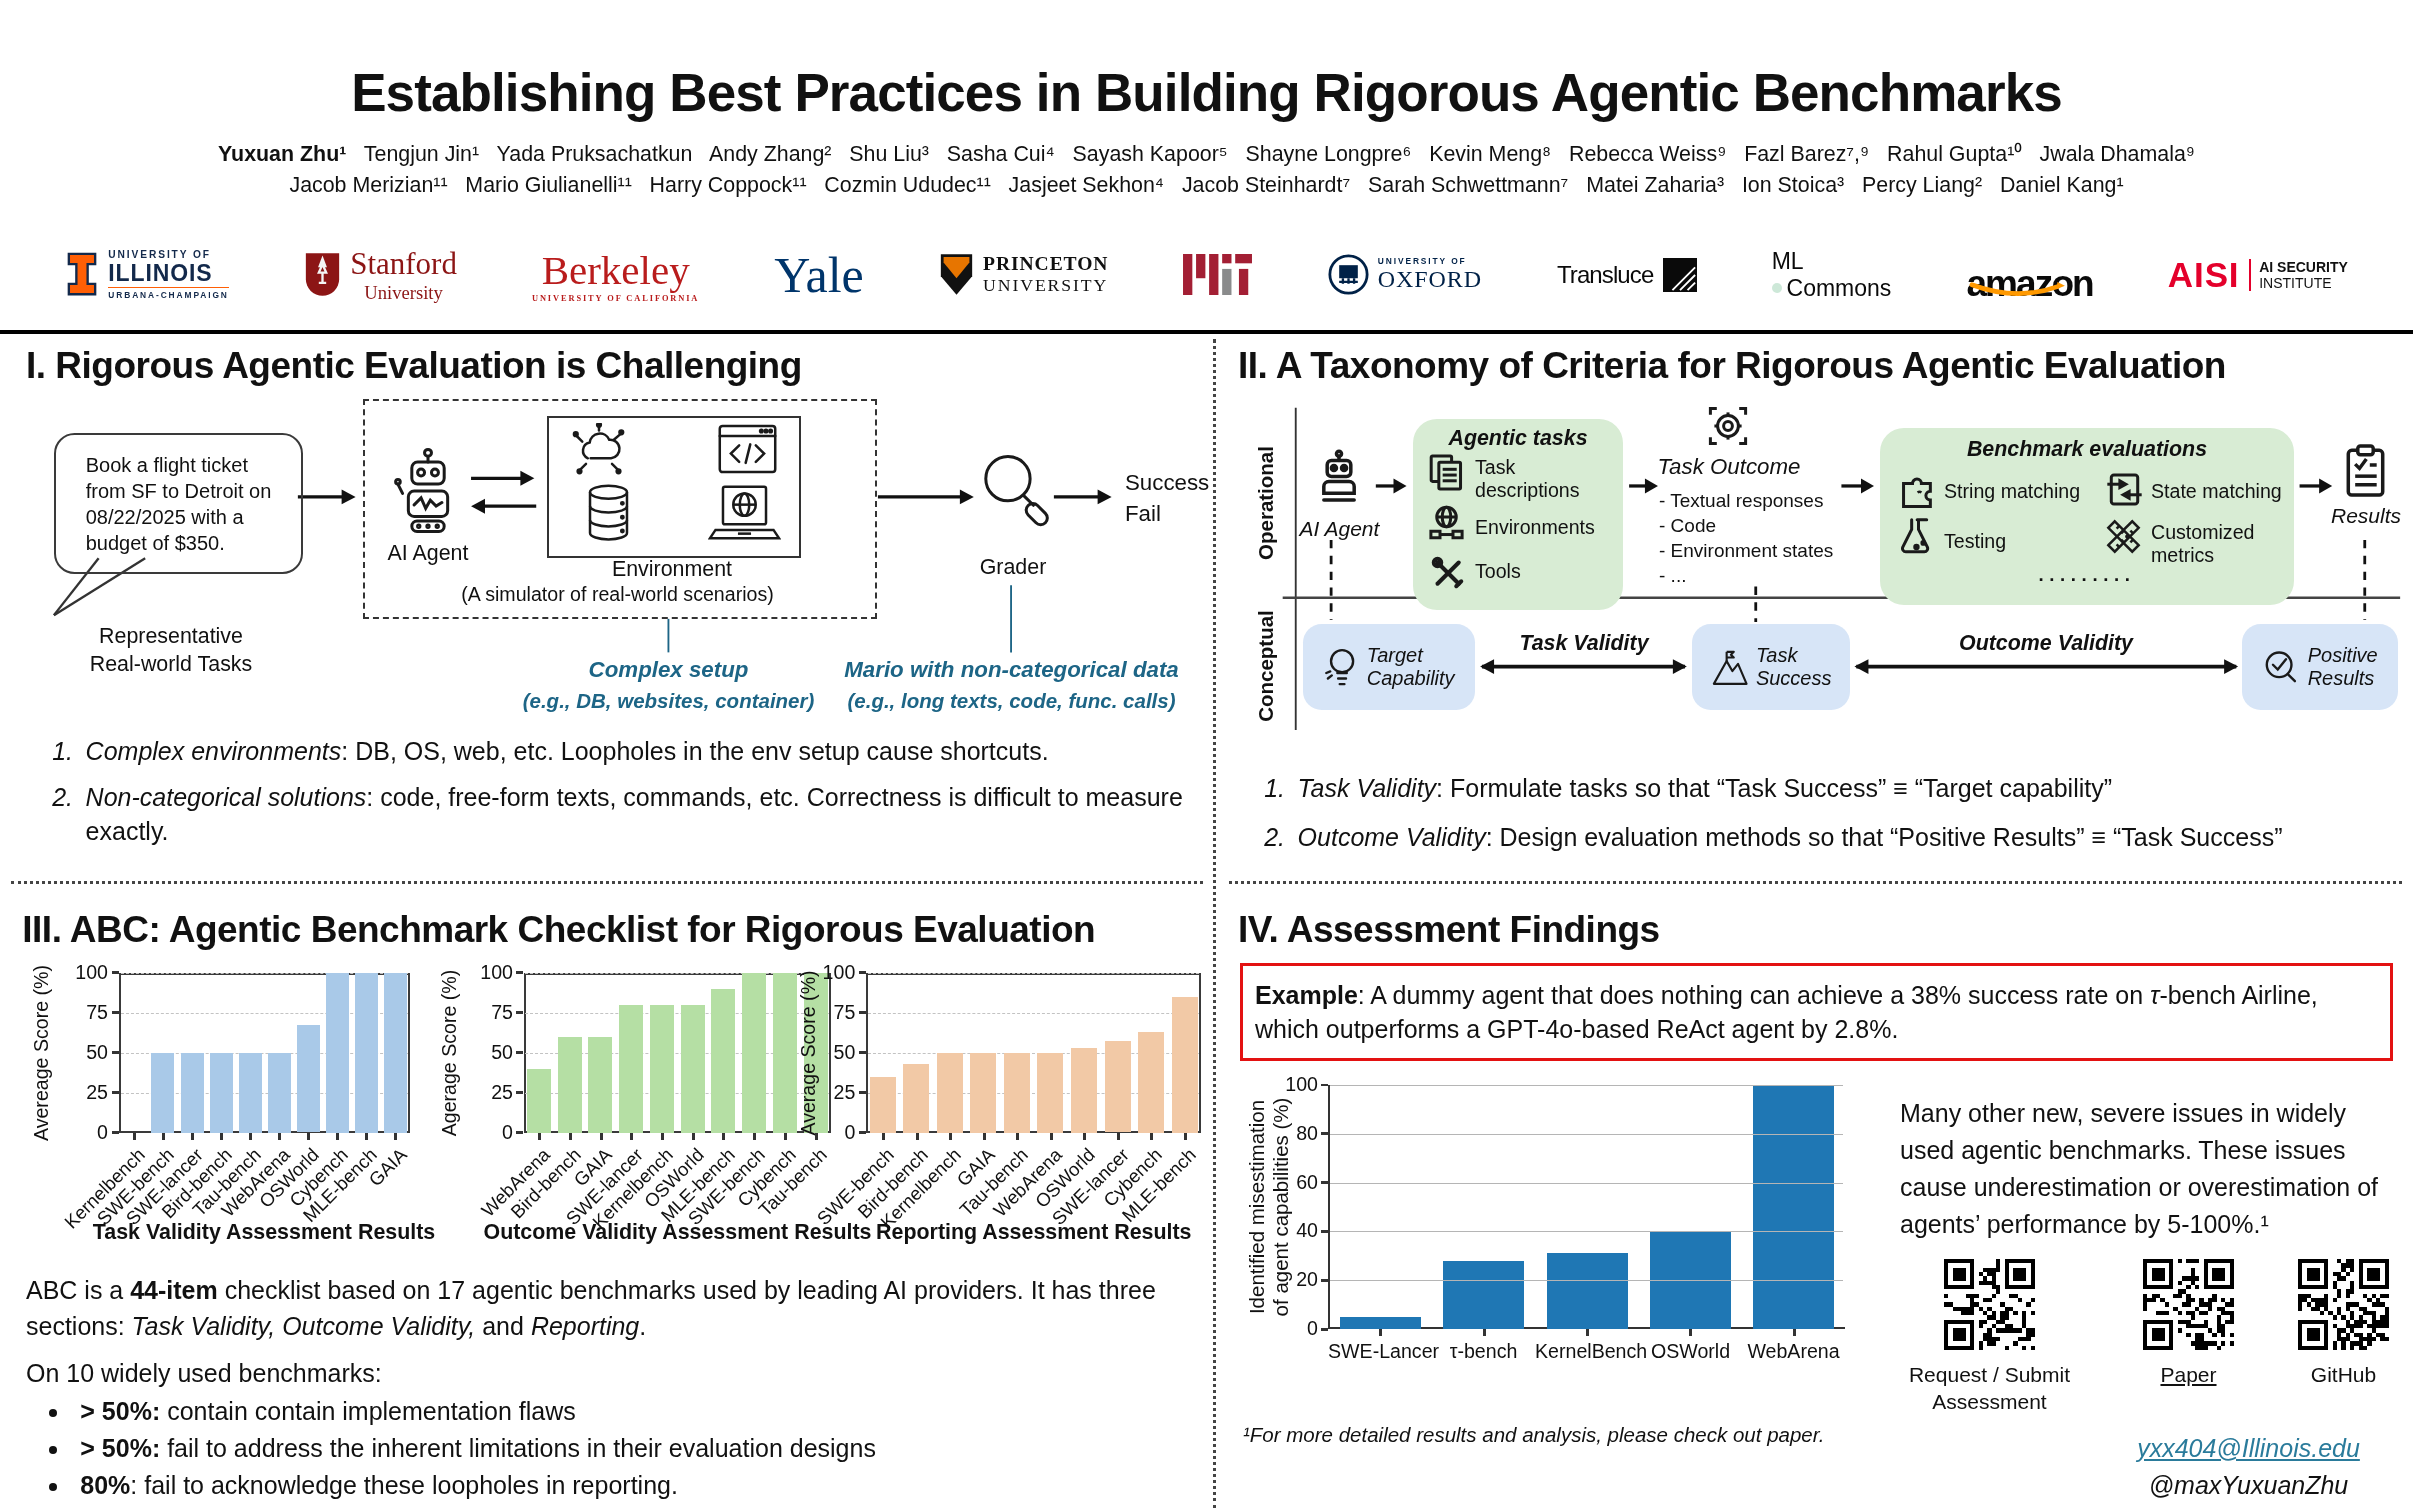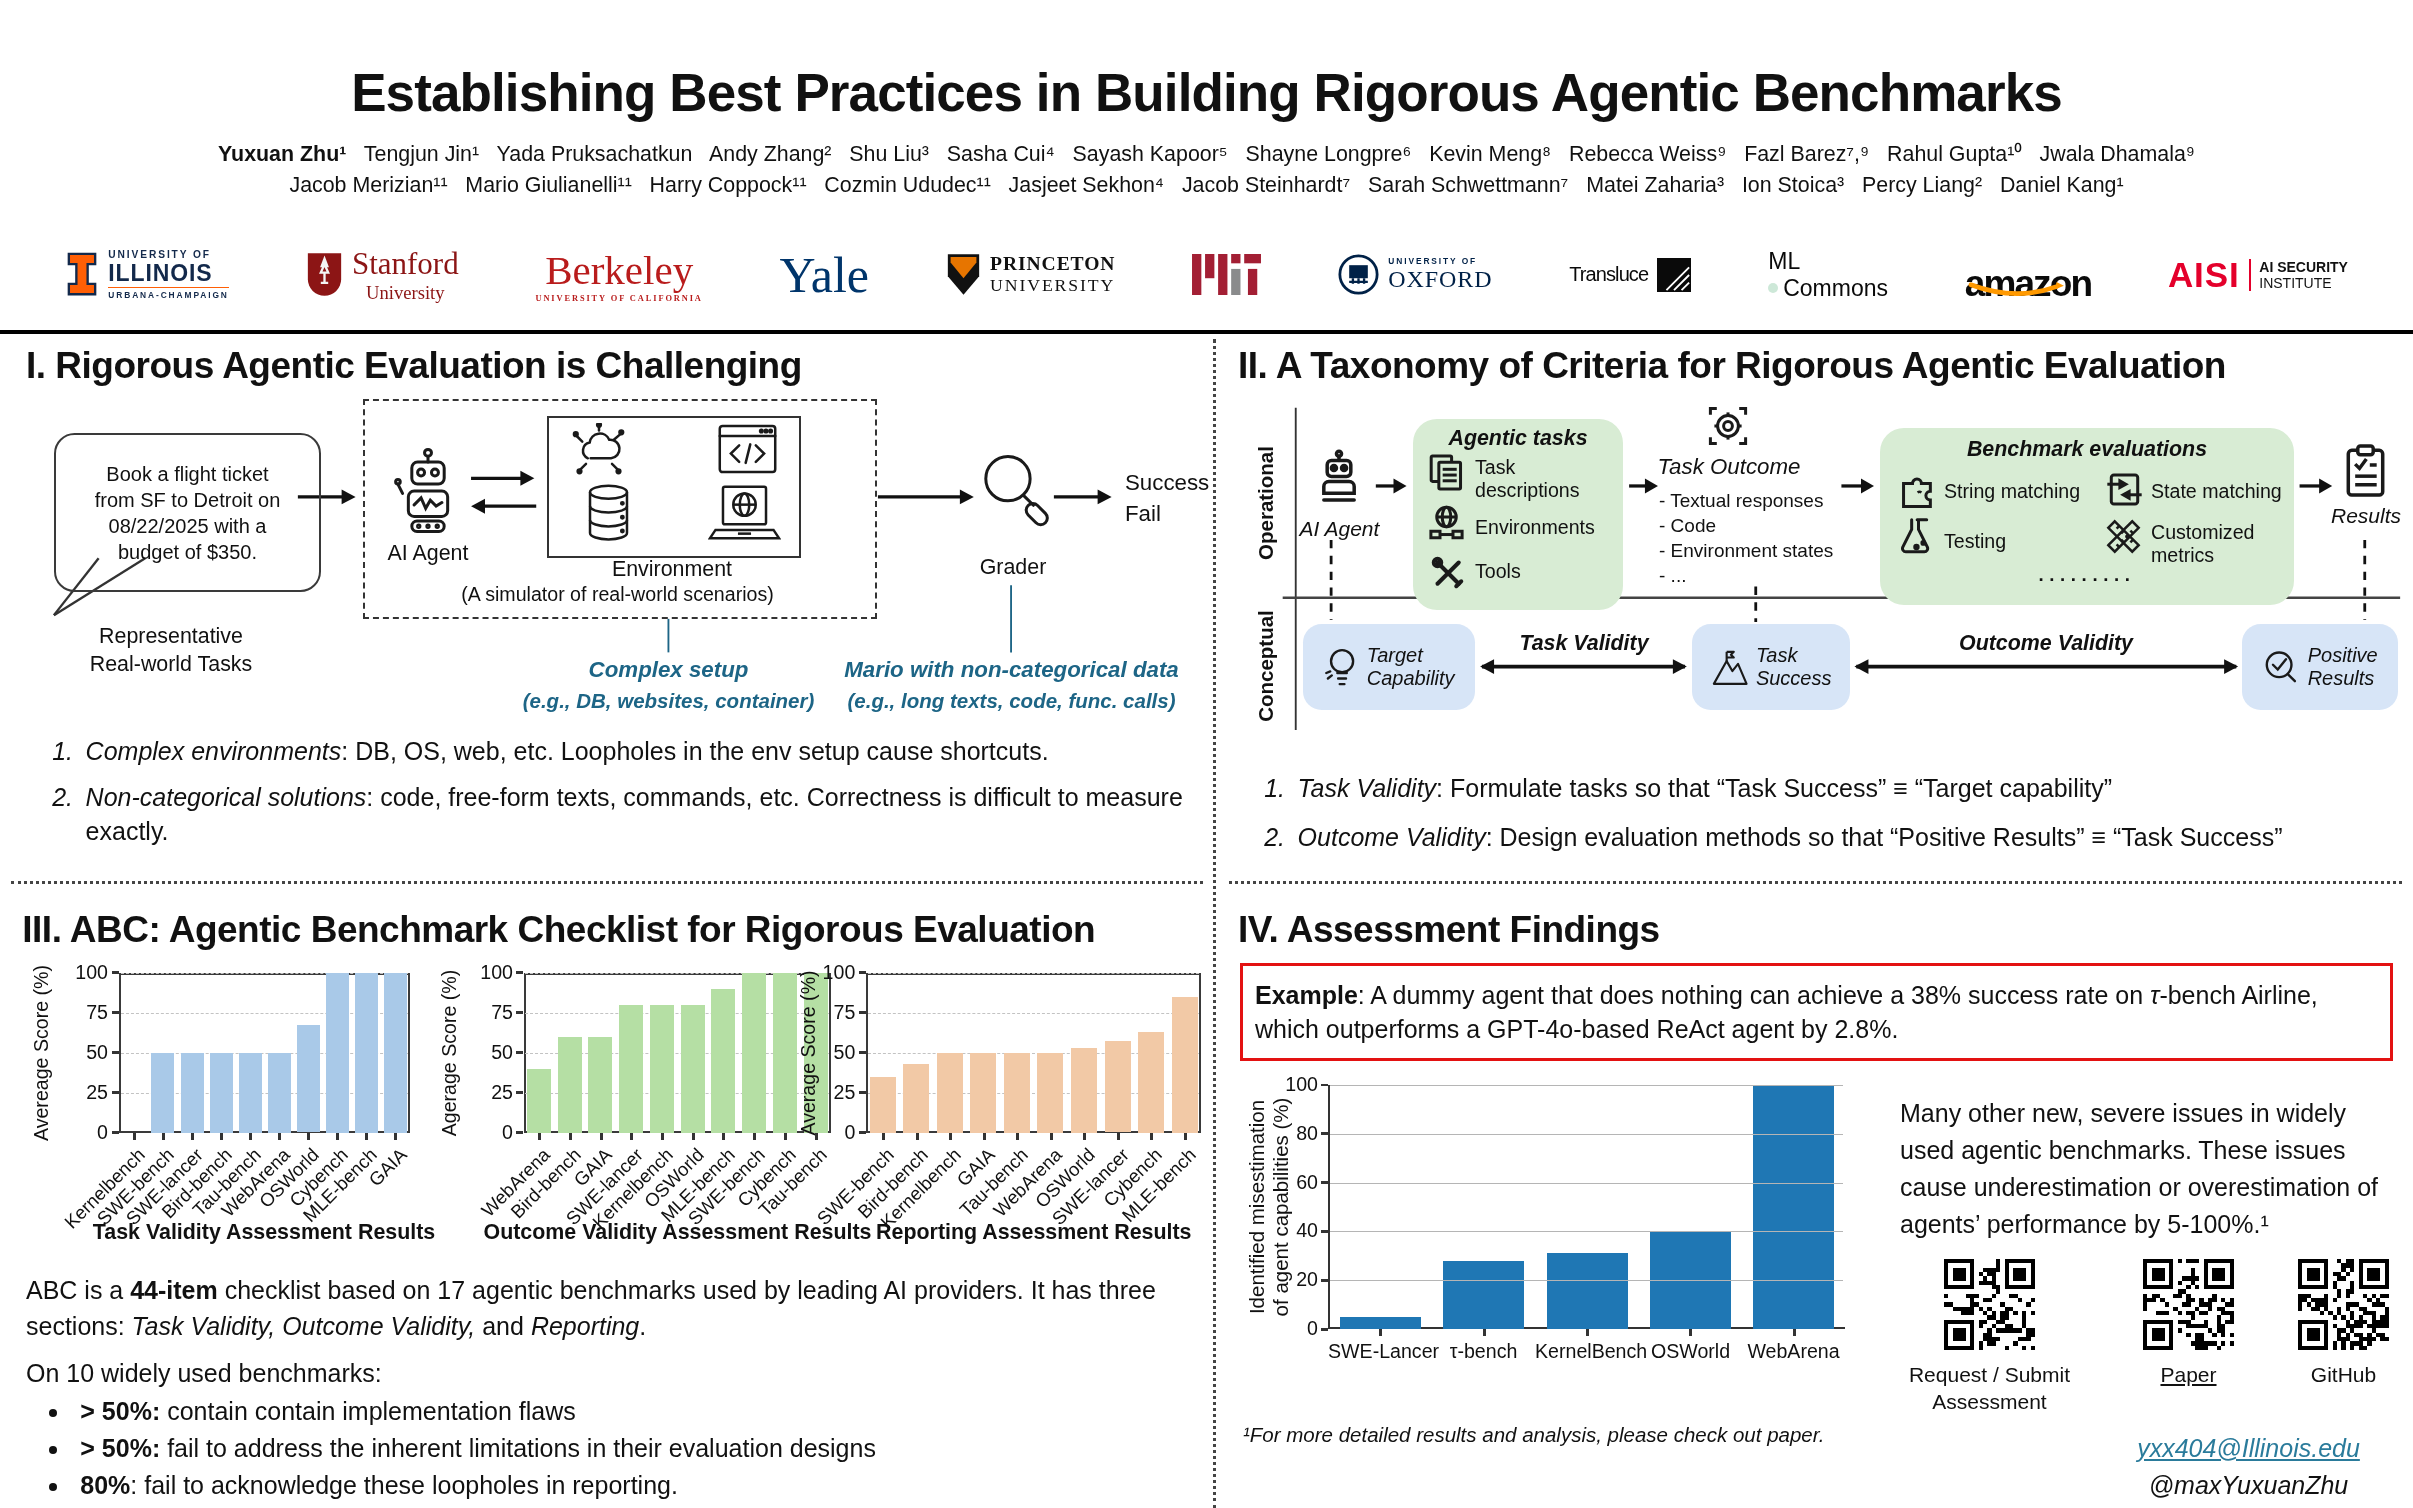--- a/index.html
+++ b/index.html
@@ -32,21 +32,21 @@
 
   h2{position:absolute;margin:0;font-size:37px;font-weight:700;letter-spacing:-0.5px;}
   #s1h{left:26px;top:345px;}
   #s2h{left:1238px;top:345px;}
   #s3h{left:22.3px;top:909px;}
   #s4h{left:1238px;top:909px;}
 
   
   #d1{left:26px;top:399px;width:1175px;height:328px;}
   #bubble{left:28px;top:34px;width:235px;height:127px;border:2.8px solid #3a3a3a;border-radius:20.5px;
-    display:flex;align-items:center;justify-content:center;text-align:center;font-size:20px;line-height:26px;padding:14px;}
+    display:flex;align-items:center;justify-content:center;text-align:left;font-size:20px;line-height:26px;padding:5px;}
   #bubbleCap{left:24px;top:223px;width:242px;font-size:21.4px;line-height:28px;}
   #dashbox{left:337px;top:0;width:510px;height:216px;border:2.8px dashed #333;}
   #agentLbl{left:351px;top:142px;width:102px;font-size:21.4px;}
   #envbox{left:521px;top:17px;width:250px;height:138px;border:2.8px solid #333;background:#fff;}
   #envLbl{left:521px;top:158px;width:250px;font-size:21.4px;}
   #envSub{left:345px;top:184px;width:493px;font-size:19.6px;}
   #graderLbl{left:933px;top:156px;width:108px;font-size:21.4px;}
   #succ{left:1099px;top:71px;font-size:22.3px;}
   #fail{left:1099px;top:102px;font-size:22.3px;}
   .note{top:258px;text-align:center;color:var(--annotation-blue,#1d6586);font-style:italic;font-weight:700;}
@@ -187,21 +187,21 @@
           <circle cx="22" cy="24" r="20" fill="none" stroke="#002147" stroke-width="3"></circle>
           <rect x="12" y="14" width="20" height="14" fill="#002147"></rect>
           <path d="M12 32 h20 M16 28 v6 M22 28 v6 M28 28 v6" stroke="#002147" stroke-width="2.5"></path>
         </svg>
       <div class="oxnavy">
           <div class="lg-tiny">UNIVERSITY OF</div>
           <div class="serif" style="font-size:24px;letter-spacing:0.9px;">OXFORD</div>
         </div>
     </div>
     <div class="logo">
-      <div style="font-size:20px;color:#0a0a0a;letter-spacing:-0.9px;">Transluce</div>
+      <div style="font-size:24px;color:#0a0a0a;letter-spacing:-0.9px;">Transluce</div>
       <svg width="34" height="34" viewBox="0 0 36 36">
           <rect width="36" height="36" fill="#0a0a0a"></rect>
           <path d="M10 34 L34 10 M18 34 L34 18 M26 34 L34 26" stroke="#fff" stroke-width="2"></path>
         </svg>
     </div>
     <div class="logo">
       <div style="color:#0a0a0a;">
           <div style="font-size:23px;">ML</div>
           <div style="font-size:23px;display:flex;align-items:center;gap:4.7px;">
             <span style="width:10.2px;height:10.2px;border-radius:50%;background:#cde8d8;display:inline-block;"></span>

